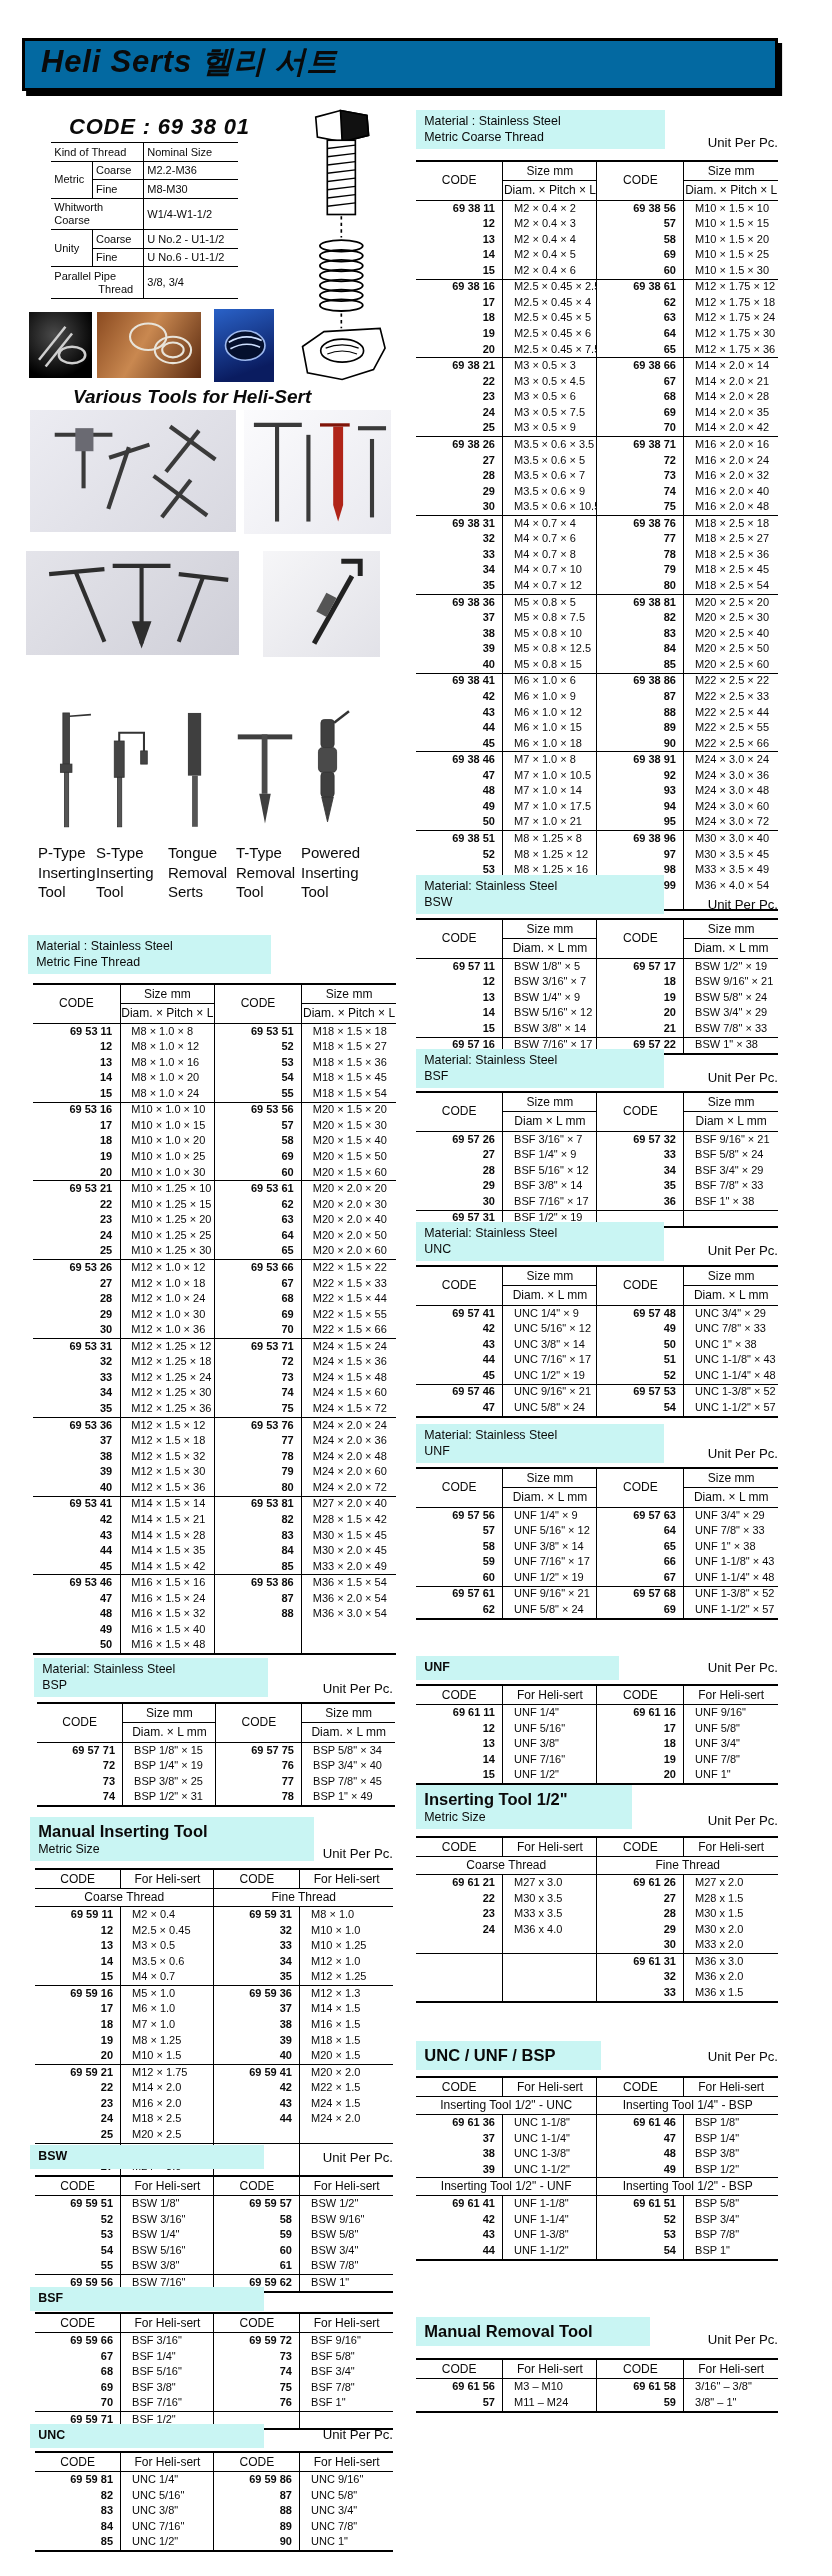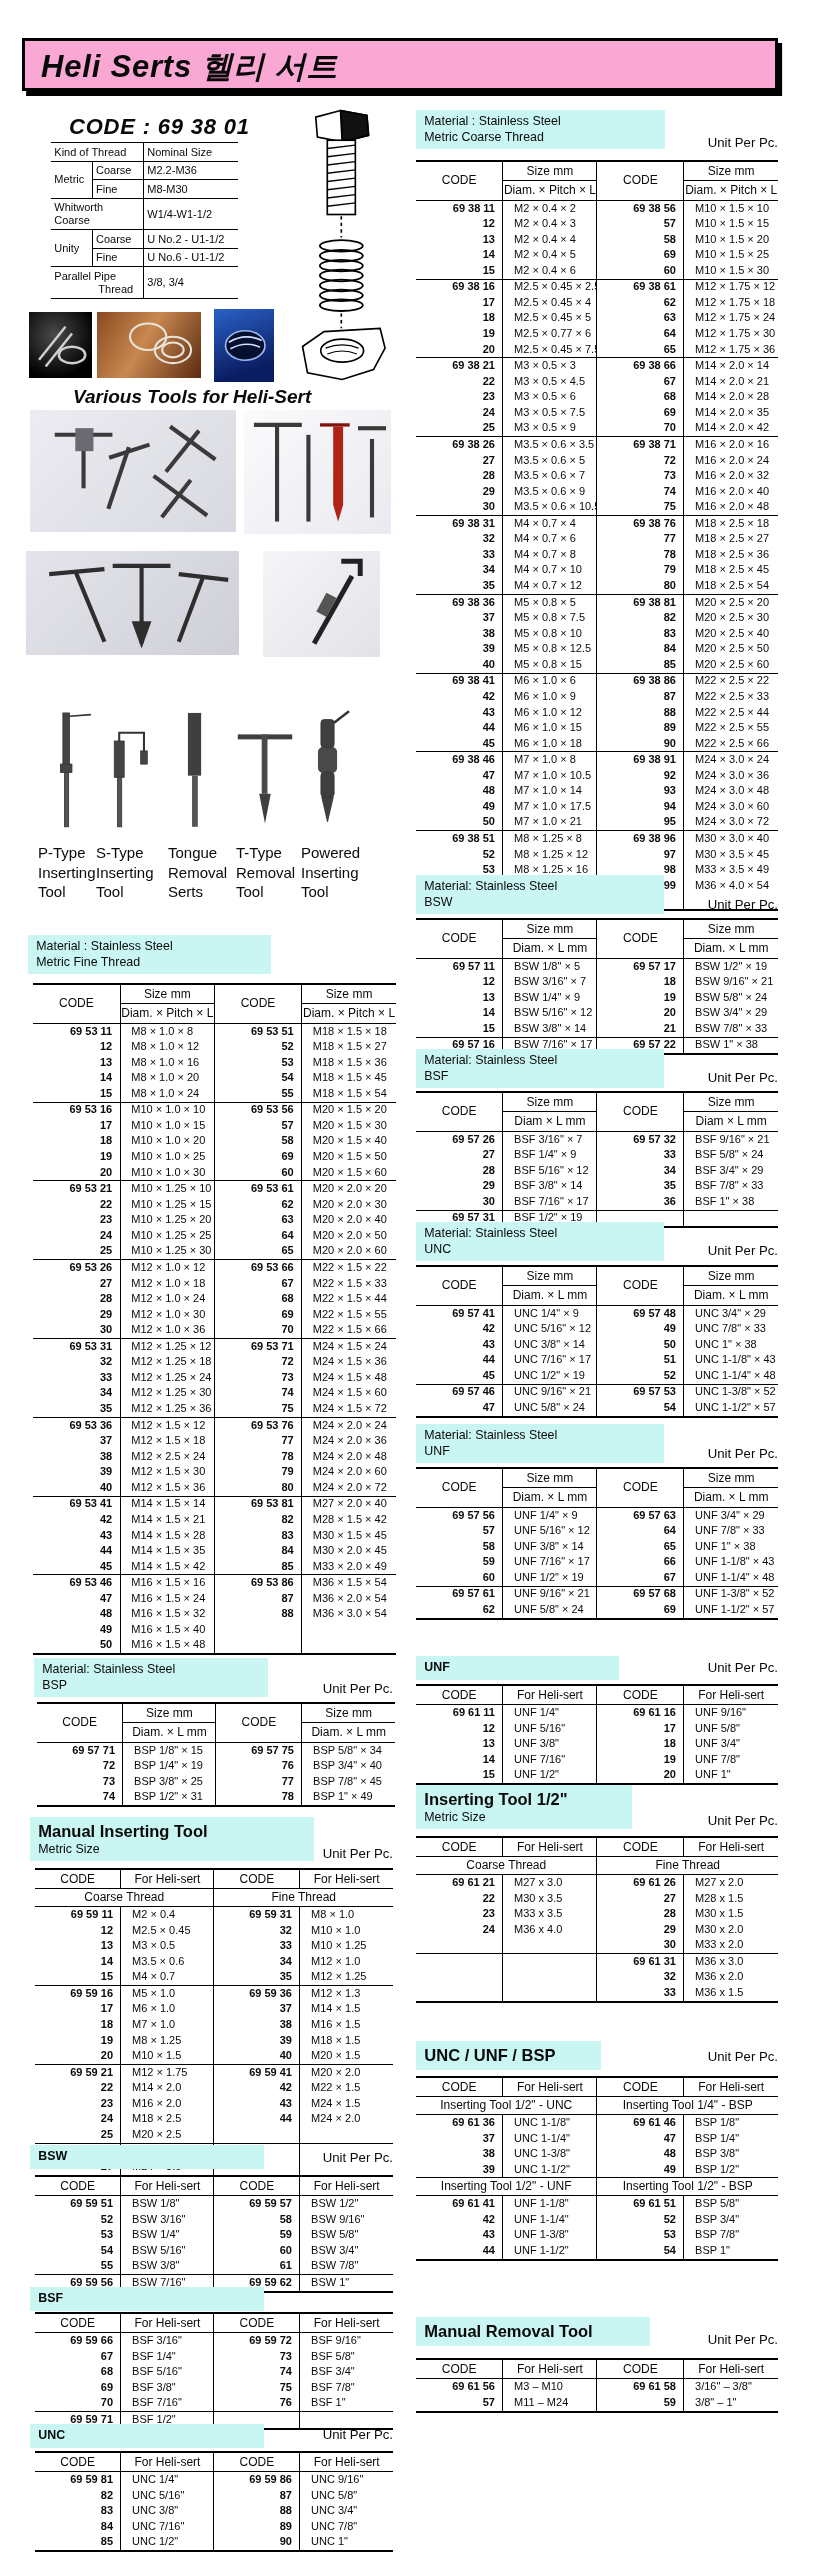--- a/index.html
+++ b/index.html
@@ -1,20 +1,20 @@
 <!DOCTYPE html>
 <html style="font-size:13.2px"><head>
 <meta charset="utf-8">
 <style>
   *{margin:0;padding:0;box-sizing:border-box}
   html,body{background:#fff}
   body{width:832px;height:2576px;position:relative;font-family:"Liberation Sans",sans-serif;color:#0a0a0a;overflow:hidden}
   .abs{position:absolute}
   
-  .banner{background:#f9a8d4;border:3.3px solid #000;box-shadow:4.1px 5px 0 #000;display:flex;align-items:flex-end}
+  .banner{background:#0369a1;border:3.3px solid #000;box-shadow:4.1px 5px 0 #000;display:flex;align-items:flex-start}
   .banner-title{font-size:31px;font-weight:bold;font-style:italic;letter-spacing:0.8px;padding-left:16.5px;white-space:nowrap}
   .banner-right{margin-left:23px;line-height:1.35}
   .banner-right .l1{font-size:14px}
   .banner-right .l2{font-size:12.4px;letter-spacing:1.7px}
   .code-heading{font-size:22px;font-weight:bold;font-style:italic;letter-spacing:0.8px}
   .tools-heading{font-size:19px;font-weight:bold;font-style:italic}
   
   .cyan{background:#c9f5f3;padding:4.1px 8.3px;line-height:1.25}
   .cyan .m1{font-size:12.4px}
   .cyan .m2{font-size:12.4px}
@@ -466,21 +466,21 @@
           <td class="c-size">M24 × 2.0 ×  24</td>
         </tr>
         <tr>
           <td class="c-code">37</td>
           <td class="c-size">M12 × 1.5 ×  18</td>
           <td class="c-code">77</td>
           <td class="c-size">M24 × 2.0 ×  36</td>
         </tr>
         <tr>
           <td class="c-code">38</td>
-          <td class="c-size">M12 × 2.5 ×  24</td>
+          <td class="c-size">M12 × 1.5 ×  32</td>
           <td class="c-code">78</td>
           <td class="c-size">M24 × 2.0 ×  48</td>
         </tr>
         <tr>
           <td class="c-code">39</td>
           <td class="c-size">M12 × 1.5 ×  30</td>
           <td class="c-code">79</td>
           <td class="c-size">M24 × 2.0 ×  60</td>
         </tr>
         <tr>
@@ -1000,21 +1000,21 @@
           <td class="c-size">M12 × 1.75 × 18</td>
         </tr>
         <tr>
           <td class="c-code">18</td>
           <td class="c-size">M2.5 × 0.45 × 5</td>
           <td class="c-code">63</td>
           <td class="c-size">M12 × 1.75 × 24</td>
         </tr>
         <tr>
           <td class="c-code">19</td>
-          <td class="c-size">M2.5 × 0.77 × 6</td>
+          <td class="c-size">M2.5 × 0.45 × 6</td>
           <td class="c-code">64</td>
           <td class="c-size">M12 × 1.75 × 30</td>
         </tr>
         <tr>
           <td class="c-code">20</td>
           <td class="c-size">M2.5 × 0.45 × 7.5</td>
           <td class="c-code">65</td>
           <td class="c-size">M12 × 1.75 × 36</td>
         </tr>
       </tbody>

